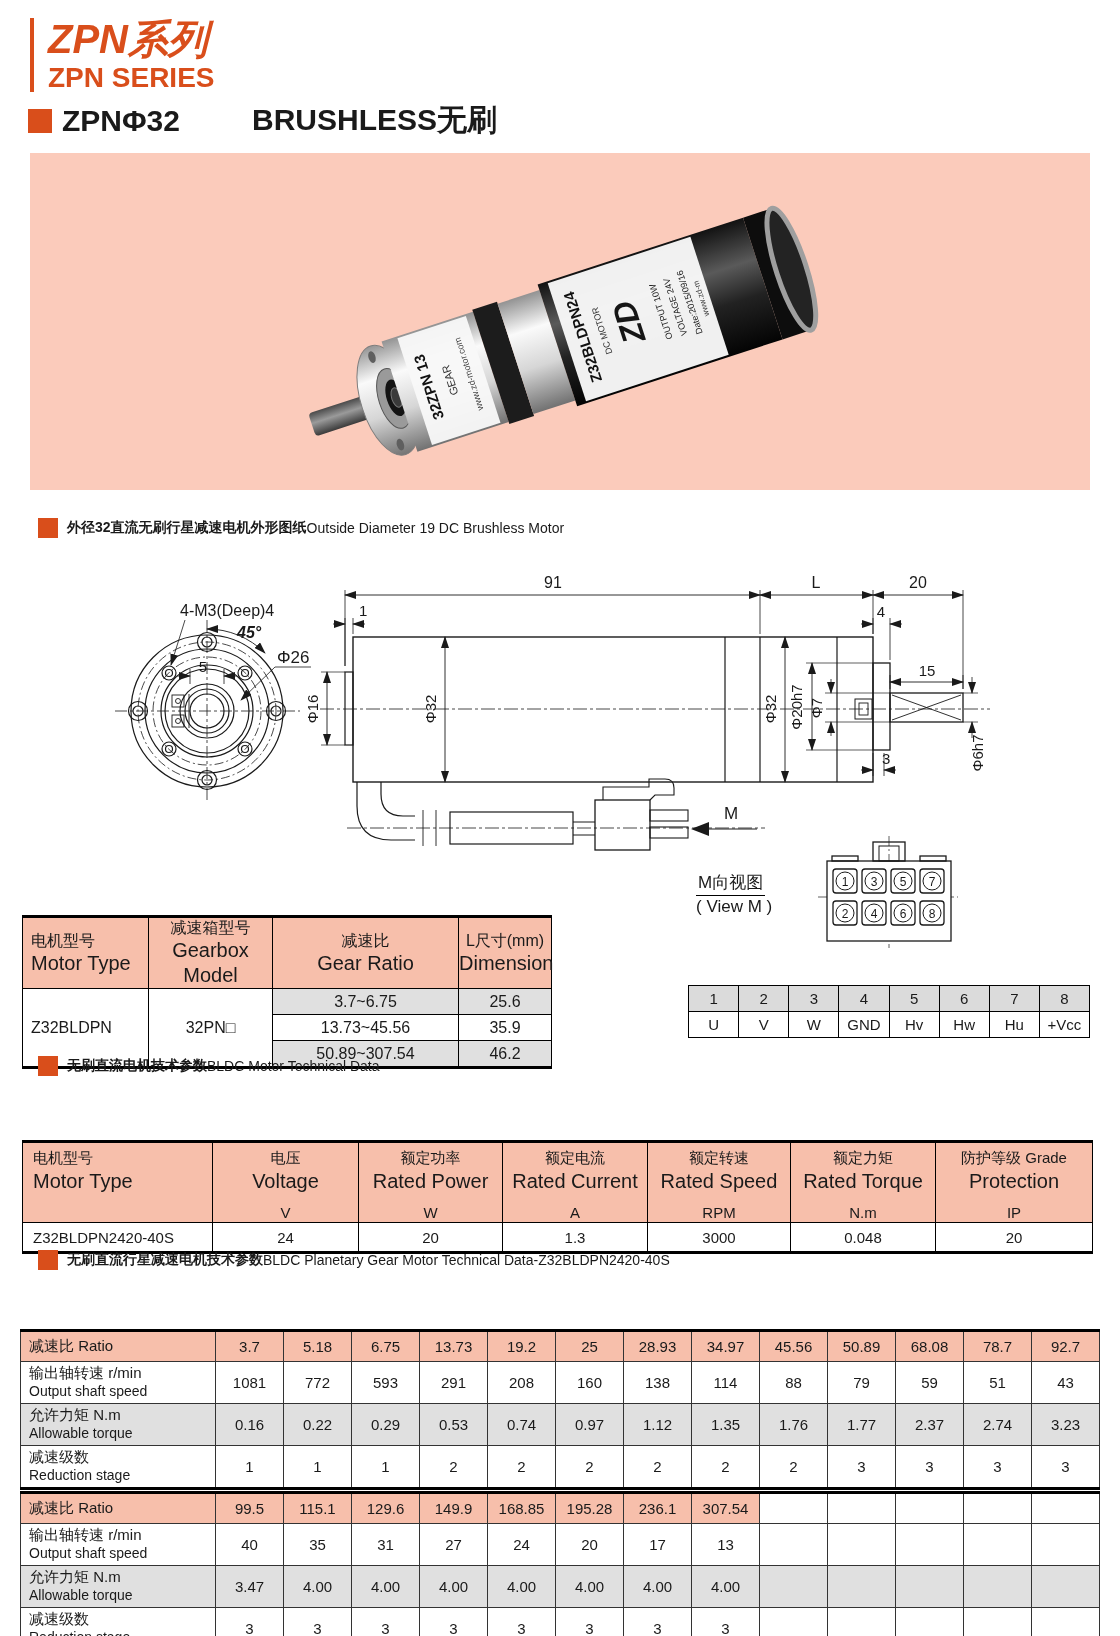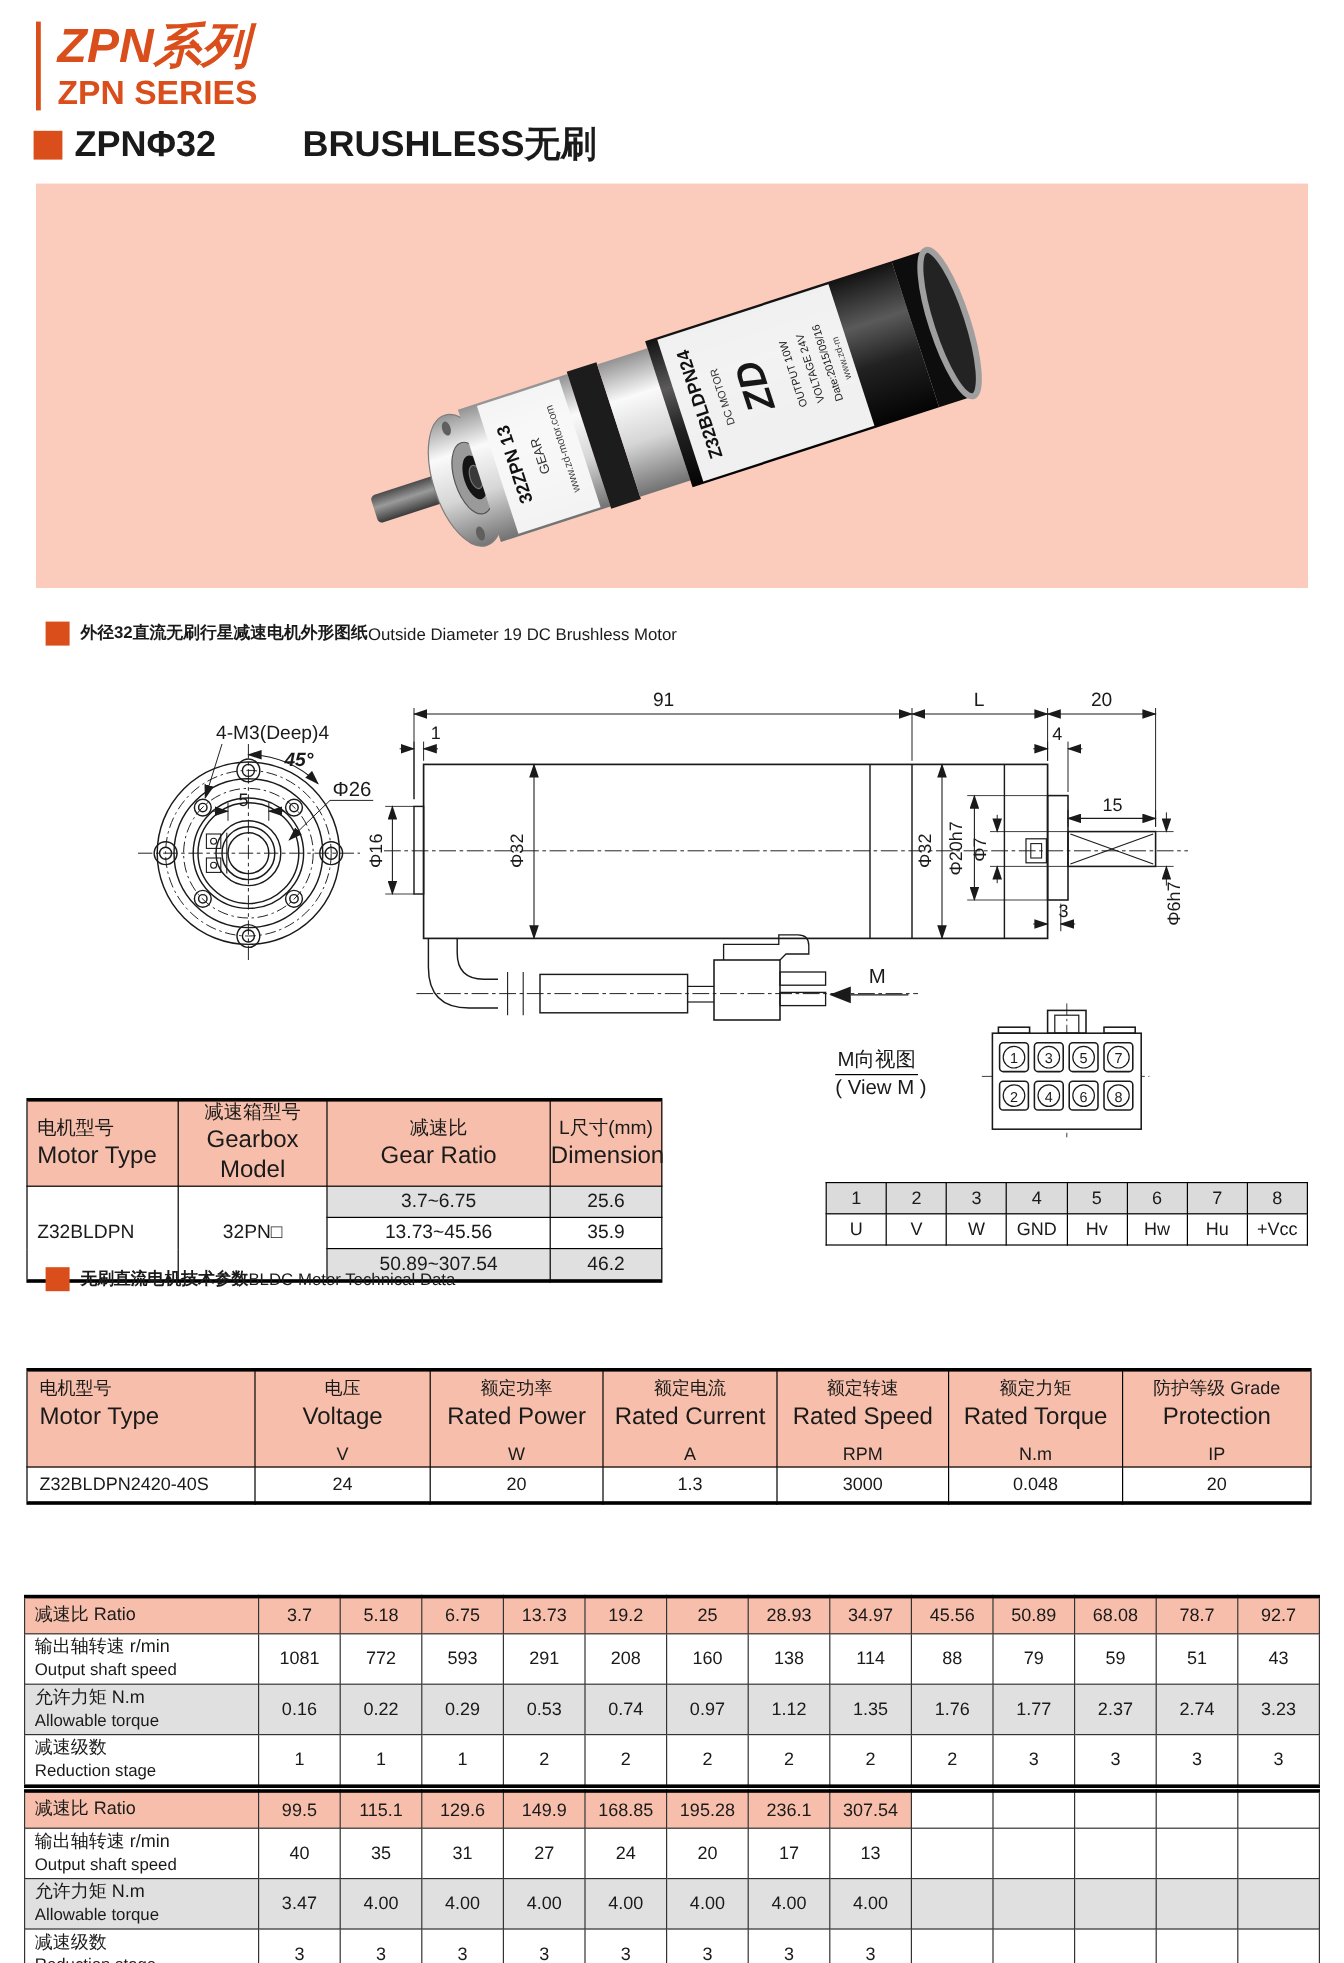--- a/index.html
+++ b/index.html
@@ -478,20 +478,25 @@
       <td>24</td>
       <td>20</td>
       <td>1.3</td>
       <td>3000</td>
       <td>0.048</td>
       <td>20</td>
     </tr>
   </tbody>
     </table>
 
+  <div class="abs sec-title t-planet">
+    <span class="sq"></span>
+    <span class="sec-cjk">无刷直流行星减速电机技术参数</span>
+    <span class="sec-en"> BLDC Planetary Gear Motor Technical Data-Z32BLDPN2420-40S</span>
+  </div>
 
   <table class="abs pt pt1">
     <colgroup>
         <col style="width:195px">
         <col span="13" style="width:68px">
       </colgroup>
     <tbody>
         <tr class="ratio-row">
       <td class="lbl">减速比 Ratio</td>
       <td>3.7</td>

